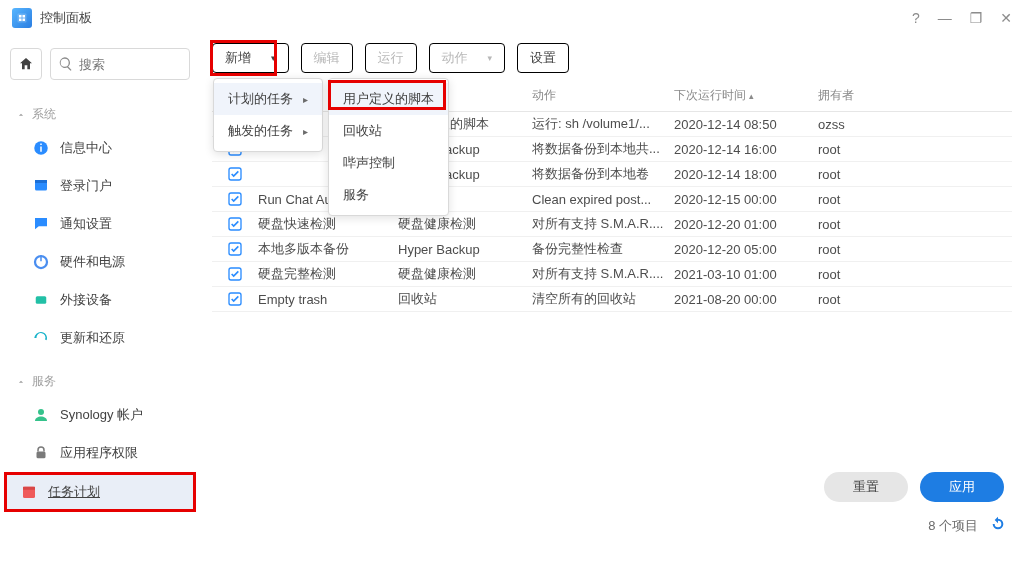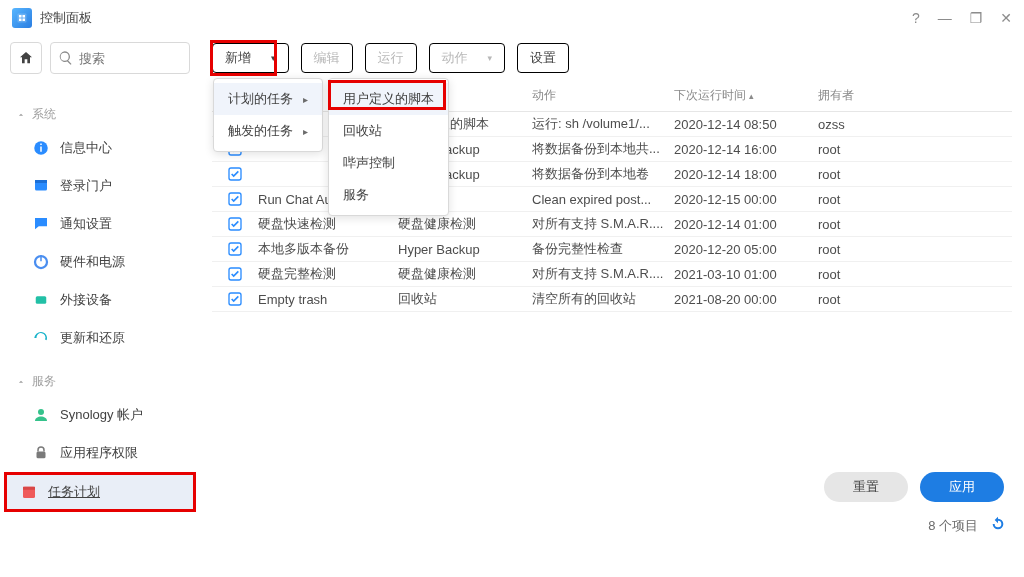--- a/index.html
+++ b/index.html
@@ -11,21 +11,21 @@
 .titlebar .app-icon svg { width:12px;height:12px; }
 .titlebar .title { font-size: 13px; color: #424242; }
 .titlebar .win-controls { margin-left: auto; display: flex; gap: 18px; color: #8c8c8c; }
 .titlebar .win-controls span { cursor: pointer; font-size: 14px; }
 
 
 .toprow { display:flex; }
 .leftcol { width: 200px; border-right: 0px; }
 .rightcol { flex:1; position: relative; }
 
-.home-search { height: 44px; display:flex; align-items:center; padding: 0 10px; gap:8px; }
+.home-search { height: 44px; display:flex; align-items:flex-end; padding: 0 10px; gap:8px; }
 .home-btn { width:32px; height:32px; border:1px solid #d9d9d9; border-radius:4px; background:#fff; display:flex; align-items:center; justify-content:center; cursor:pointer; }
 .home-btn svg { width:16px; height:16px; fill:#424242; }
 .search-wrap { flex:1; position:relative; }
 .search-input { width:100%; height:32px; border:1px solid #d9d9d9; border-radius:4px; padding: 0 8px 0 28px; font-size:13px; color:#6b6b6b; outline:none; }
 .search-icon { position:absolute; left:8px; top:8px; width:16px; height:16px; fill:#8c8c8c; }
 
 
 .sidebar { padding: 4px 0; width:200px; }
 .side-section-hdr { display:flex; align-items:center; gap:6px; color:#9e9e9e; font-size:12px; padding: 6px 16px; cursor:pointer;margin-top:16px; }
 .side-section-hdr svg { width:10px; height:10px; fill:#9e9e9e; }
@@ -339,21 +339,21 @@
               <span class="chk">
                 <svg viewBox="0 0 24 24">
                   <rect x="3" y="3" width="18" height="18" rx="3" fill="none" stroke="#2a8cff" stroke-width="2"></rect>
                   <path d="M7 12l3 3 7-7" fill="none" stroke="#2a8cff" stroke-width="2.5"></path>
                 </svg>
               </span>
             </div>
             <div class="col-task cell">硬盘快速检测</div>
             <div class="col-app cell">硬盘健康检测</div>
             <div class="col-act cell">对所有支持 S.M.A.R....</div>
-            <div class="col-time cell">2020-12-14 01:00</div>
+            <div class="col-time cell">2020-12-20 01:00</div>
             <div class="col-owner cell">root</div>
           </div>
           <div class="trow">
             <div class="col-chk">
               <span class="chk">
                 <svg viewBox="0 0 24 24">
                   <rect x="3" y="3" width="18" height="18" rx="3" fill="none" stroke="#2a8cff" stroke-width="2"></rect>
                   <path d="M7 12l3 3 7-7" fill="none" stroke="#2a8cff" stroke-width="2.5"></path>
                 </svg>
               </span>

